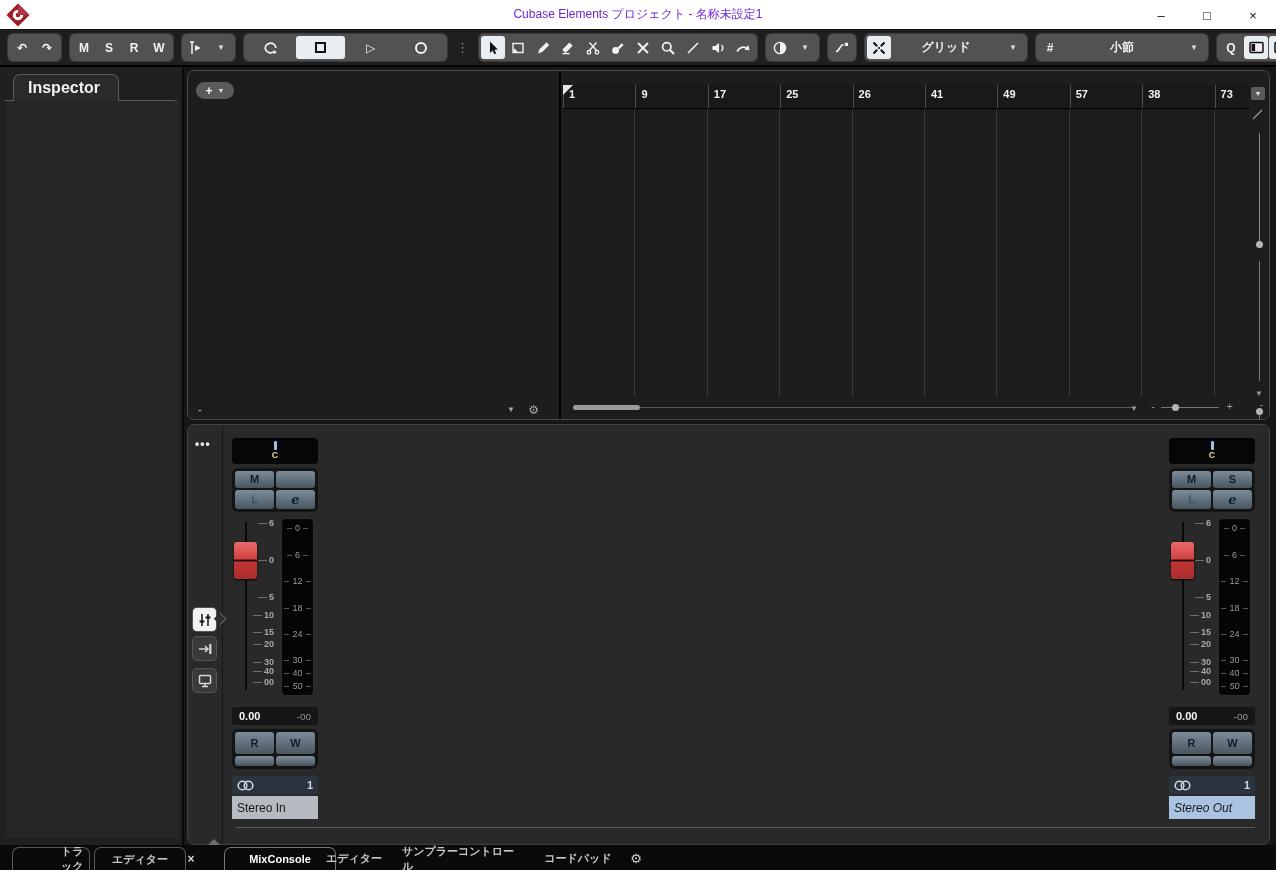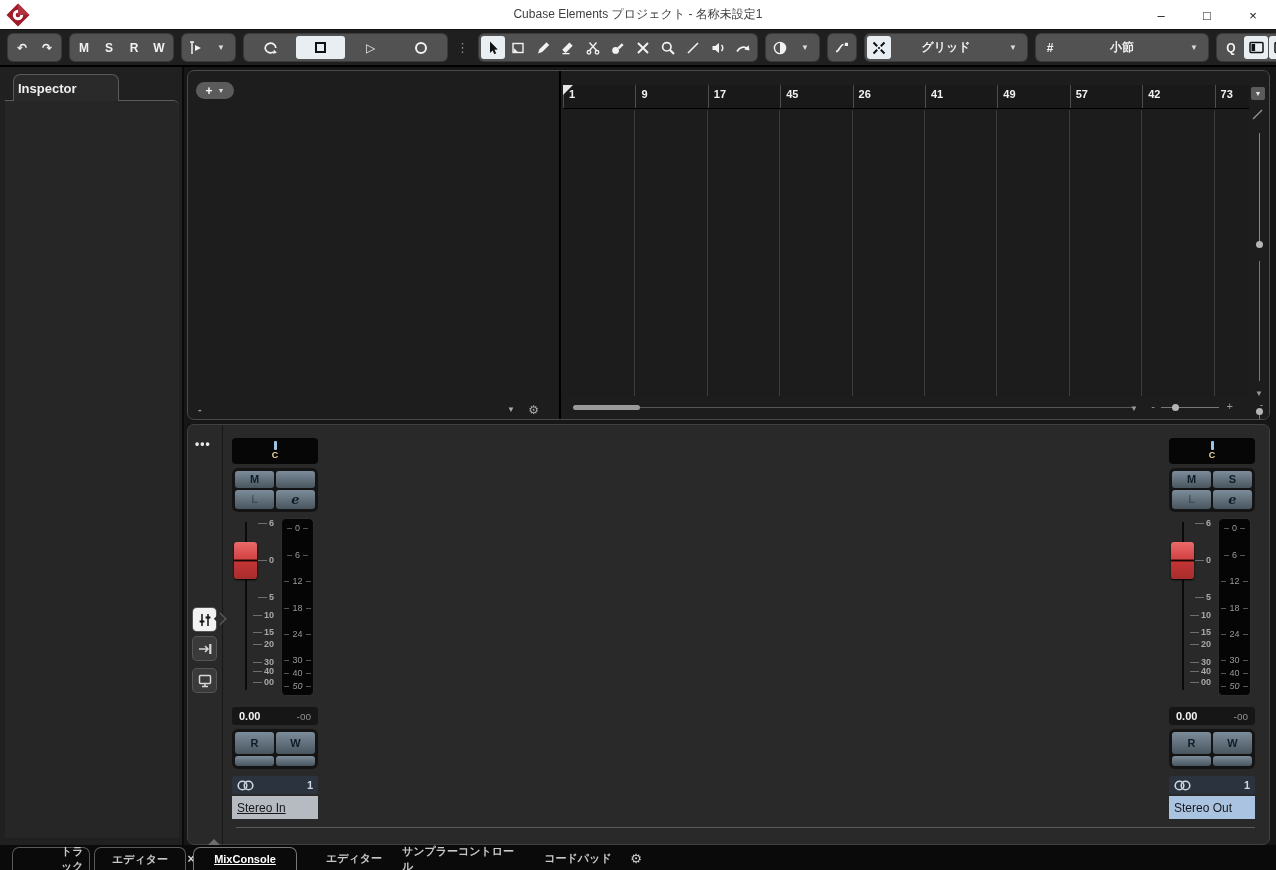--- a/index.html
+++ b/index.html
@@ -4,21 +4,21 @@
 <style>
   * { margin:0; padding:0; box-sizing:border-box; }
   html,body { background:#000; }
   body { font-family:"Liberation Sans","DejaVu Sans",sans-serif; }
   #app { position:relative; width:1276px; height:870px; background:#161616; overflow:hidden; }
 
   
   .titlebar { position:absolute; left:0; top:0; width:1276px; height:30px; background:#ffffff;
               display:flex; align-items:center; border-bottom:1px solid #111; }
   .logo { position:absolute; left:6px; top:3px; width:24px; height:24px; }
-  .title { position:absolute; left:0; width:100%; text-align:center; font-size:12px; color:#404040; }
+  .title { position:absolute; left:0; width:100%; text-align:center; font-size:12px; color:#6d28d9; }
   .wincontrols { position:absolute; right:0; top:0; height:30px; display:flex; }
   .winbtn { width:46px; height:30px; display:flex; align-items:center; justify-content:center;
             color:#111; font-size:13px; }
 
   
   .toolbar { position:absolute; left:0; top:30px; width:1276px; height:37px; background:#1f1f1f;
              border-bottom:2px solid #000; display:flex; align-items:center; padding:0 8px; gap:9px; }
   .tgroup { display:flex; align-items:center; background:#525252; border-radius:5px; padding:2px; gap:1px;
             height:27px; box-shadow:0 0 0 1px #3a3a3a; }
   .tbtn { min-width:24px; height:23px; display:flex; align-items:center; justify-content:center;
@@ -32,21 +32,21 @@
   .stop-square { width:11px; height:11px; border:2px solid #101010; }
   .rec-circle { width:12px; height:12px; border:2px solid #f2f2f2; border-radius:50%; }
   .snapdd { width:108px; text-align:left; }
   .bardd { width:118px; text-align:left; }
 
   
   .leftzone { position:absolute; left:0; top:67px; width:184px; height:778px; background:#202020;
               border-right:2px solid #0a0a0a; }
   .insp-tab { position:absolute; left:13px; top:7px; width:106px; height:27px; background:#2a2a2a;
               border:1px solid #5a5a5a; border-bottom:none; border-radius:7px 7px 0 0;
-              color:#f0f0f0; font-size:13px; font-weight:bold; display:flex; align-items:center; padding-left:4px; }
+              color:#f0f0f0; font-size:16px; font-weight:bold; display:flex; align-items:center; padding-left:14px; }
   .insp-body { position:absolute; left:5px; top:33px; width:174px; height:738px; background:#262626;
                border-top:1px solid #5a5a5a; border-radius:0 6px 0 0; }
 
   
   .project { position:absolute; left:187px; top:70px; width:1083px; height:350px; background:#1d1d1d;
              border:1px solid #4a4a4a; border-radius:7px; overflow:hidden; }
   .tracklist { position:absolute; left:0; top:0; width:373px; height:100%; border-right:2px solid #000; }
   .addtrack { position:absolute; left:8px; top:11px; width:38px; height:17px; background:#5b5b5b;
               border-radius:9px; display:flex; align-items:center; justify-content:center; gap:5px;
               color:#fff; font-size:12px; font-weight:bold; }
@@ -150,21 +150,21 @@
 
   
   .tabbar { position:absolute; left:0; top:845px; width:1276px; height:25px; background:#0a0a0a; }
   .btab { position:absolute; top:2px; height:23px; display:flex; align-items:center; justify-content:center;
           color:#c8c8c8; font-size:11px; font-weight:bold; }
   .btab.outlined { border:1px solid #5a5a5a; border-bottom:none; border-radius:7px 7px 0 0; }
   .btab.activetab { border:1px solid #777; border-bottom:none; border-radius:7px 7px 0 0; color:#fff; }
   .tab-track { left:12px; width:78px;padding-left:48px; }
   .tab-editor-l { left:94px; width:92px; }
   .tab-close { left:183px; width:16px; color:#d8d8d8; font-size:12px; }
-  .tab-mixconsole { left:193px; width:104px;text-decoration:underline; }
+  .tab-mixconsole { left:224px; width:112px; }
   .tab-editor { left:322px; width:64px; }
   .tab-sampler { left:402px; width:118px; }
   .tab-chordpad { left:540px; width:76px; }
   .tab-gear { left:626px; width:20px; color:#cfcfcf; font-size:13px; }
   .tab-notch { position:absolute; left:208px; top:-6px; width:0; height:0;
                border-left:6px solid transparent; border-right:6px solid transparent; border-bottom:6px solid #6e6e6e; }
 </style>
 </head>
 <body>
 
@@ -354,26 +354,26 @@
         <span class="tl-gear">⚙</span>
       </div>
     </div>
 
     <div class="timeline">
       <div class="wedge"></div>
       <div class="ruler">
           <span>1</span>
           <span>9</span>
           <span>17</span>
-          <span>45</span>
+          <span>25</span>
           <span>26</span>
           <span>41</span>
           <span>49</span>
           <span>57</span>
-          <span>42</span>
+          <span>38</span>
           <span>73</span>
         </div>
       <div class="gridarea"></div>
       <div class="hscroll-track"></div>
       <div class="hscroll-thumb"></div>
       <span class="hz-dd">▼</span>
       <span class="hz-minus">-</span>
       <div class="hz-line"></div>
       <div class="hz-dot"></div>
       <span class="hz-plus">+</span>
@@ -464,21 +464,21 @@
         <span class="cbtn"></span>
         <span class="cbtn"></span>
       </div>
       <div class="stereorow">
         <svg width="17" height="13" viewBox="0 0 17 13">
             <circle cx="5.5" cy="6.5" r="4.3" fill="none" stroke="#cfd6dd" stroke-width="1.6"></circle>
             <circle cx="11.5" cy="6.5" r="4.3" fill="none" stroke="#cfd6dd" stroke-width="1.6"></circle>
           </svg>
         <span class="chnum">1</span>
       </div>
-      <div class="chname" style="background:#b5bbc1;text-decoration:underline;">Stereo In</div>
+      <div class="chname" style="background:#b5bbc1;">Stereo In</div>
     </div>
 
     <div class="strip strip-right">
       <div class="pan">
         <span class="pan-tick"></span>
         <span class="pan-label">C</span>
       </div>
       <div class="btnblock">
         <span class="cbtn">M</span>
         <span class="cbtn">S</span>
@@ -520,21 +520,21 @@
         <span class="cbtn"></span>
         <span class="cbtn"></span>
       </div>
       <div class="stereorow">
         <svg width="17" height="13" viewBox="0 0 17 13">
             <circle cx="5.5" cy="6.5" r="4.3" fill="none" stroke="#cfd6dd" stroke-width="1.6"></circle>
             <circle cx="11.5" cy="6.5" r="4.3" fill="none" stroke="#cfd6dd" stroke-width="1.6"></circle>
           </svg>
         <span class="chnum">1</span>
       </div>
-      <div class="chname" style="background:#a9c3e1;">Stereo Out</div>
+      <div class="chname" style="background:#a9c3e1;font-style:italic;">Stereo Out</div>
     </div>
 
     <div class="mix-bottomline"></div>
   </div>
 
   <div class="tabbar">
     <span class="btab outlined tab-track">トラック</span>
     <span class="btab outlined tab-editor-l">エディター</span>
     <span class="btab tab-close">×</span>
     <span class="tab-notch"></span>

